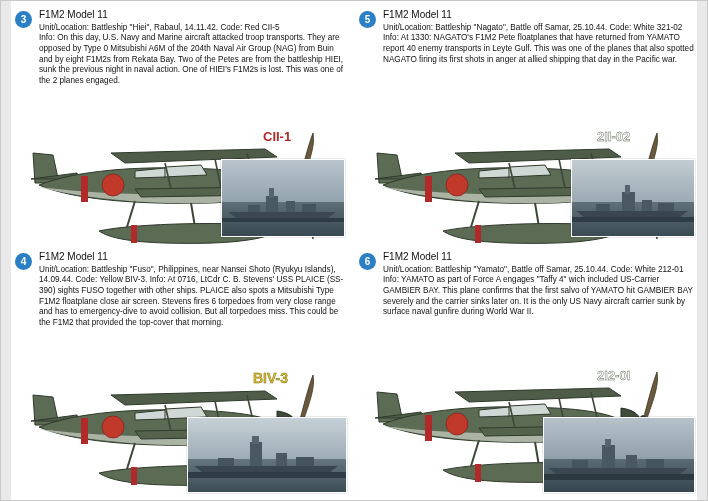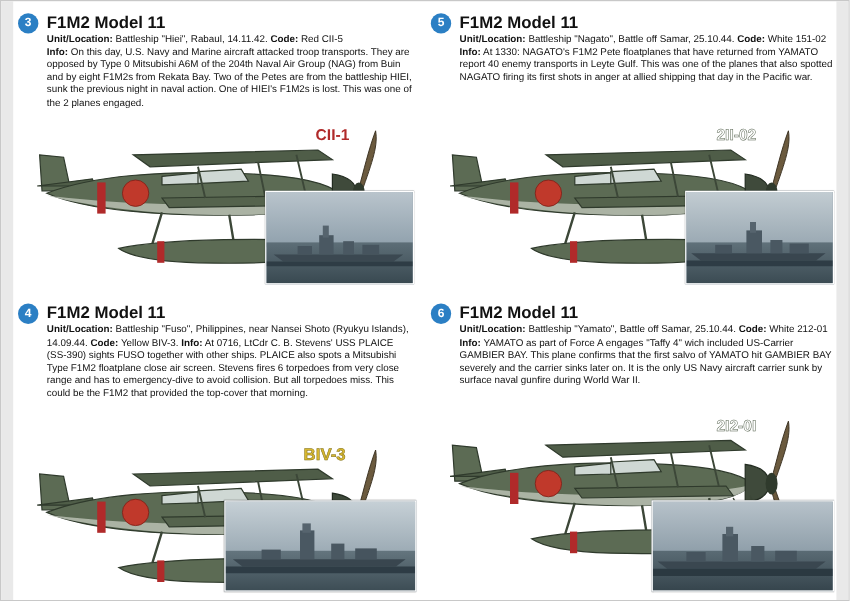--- a/index.html
+++ b/index.html
@@ -43,32 +43,32 @@
     display:flex;align-items:center;justify-content:center;
     line-height:1;
   }
   .txt{
     position:relative;
     margin-left:24px;
     font-size:8.2px;
     line-height:1.29;
     text-align:left;
   }
-  .txt .title{font-weight:bold;font-size:14px;display:block;margin-bottom:1px;}
+  .txt .title{font-weight:normal;font-size:10px;display:block;margin-bottom:1px;}
   .txt p{margin:0;}
-  .lbl{font-weight:bold;}
+  .lbl{font-weight:normal;}
 
   
   .art{
     position:absolute;left:0;right:0;
     height:150px;
   }
-  .c3 .art,.c5 .art{top:72px;}
+  .c3 .art,.c5 .art{top:96px;}
   .c4 .art{top:96px;}
-  .c6 .art{top:62px;text-align:right;}
+  .c6 .art{top:83px;text-align:right;}
 
   svg{display:block;}
 
   .photo{
     position:absolute;
     border:1px solid #ffffff;
     box-shadow:0 0 1px rgba(0,0,0,.5);
     overflow:hidden;
   }
   .photo .sea{position:absolute;left:0;right:0;bottom:0;height:45%;}
@@ -152,21 +152,21 @@
   </div>
 
   <div class="cell c5">
     <div class="badge">5</div>
     <div class="txt">
       <span class="title">F1M2 Model 11</span>
       <p>
         <span class="lbl">Unit/Location:</span>
         <span>Battleship "Nagato", Battle off Samar, 25.10.44.</span>
         <span class="lbl">Code:</span>
-        <span>White 151-02</span>
+        <span>White 321-02</span>
       </p>
       <p>
         <span class="lbl">Info:</span>
         <span>At 1330: NAGATO's F1M2 Pete floatplanes that have returned from YAMATO report 40 enemy transports in Leyte Gulf. This was one of the planes that also spotted NAGATO firing its first shots in anger at allied shipping that day in the Pacific war.</span>
       </p>
     </div>
     <div class="art">
       <svg width="338" height="150" viewBox="0 0 338 150">
         <path d="M20 78 L18 48 L38 50 L44 78 Z" fill="#5c6b54" stroke="#2f3a2c" stroke-width="1"></path>
         <path d="M16 74 L62 68 L64 74 Z" fill="#4f5d48" stroke="#2f3a2c" stroke-width="1"></path>

